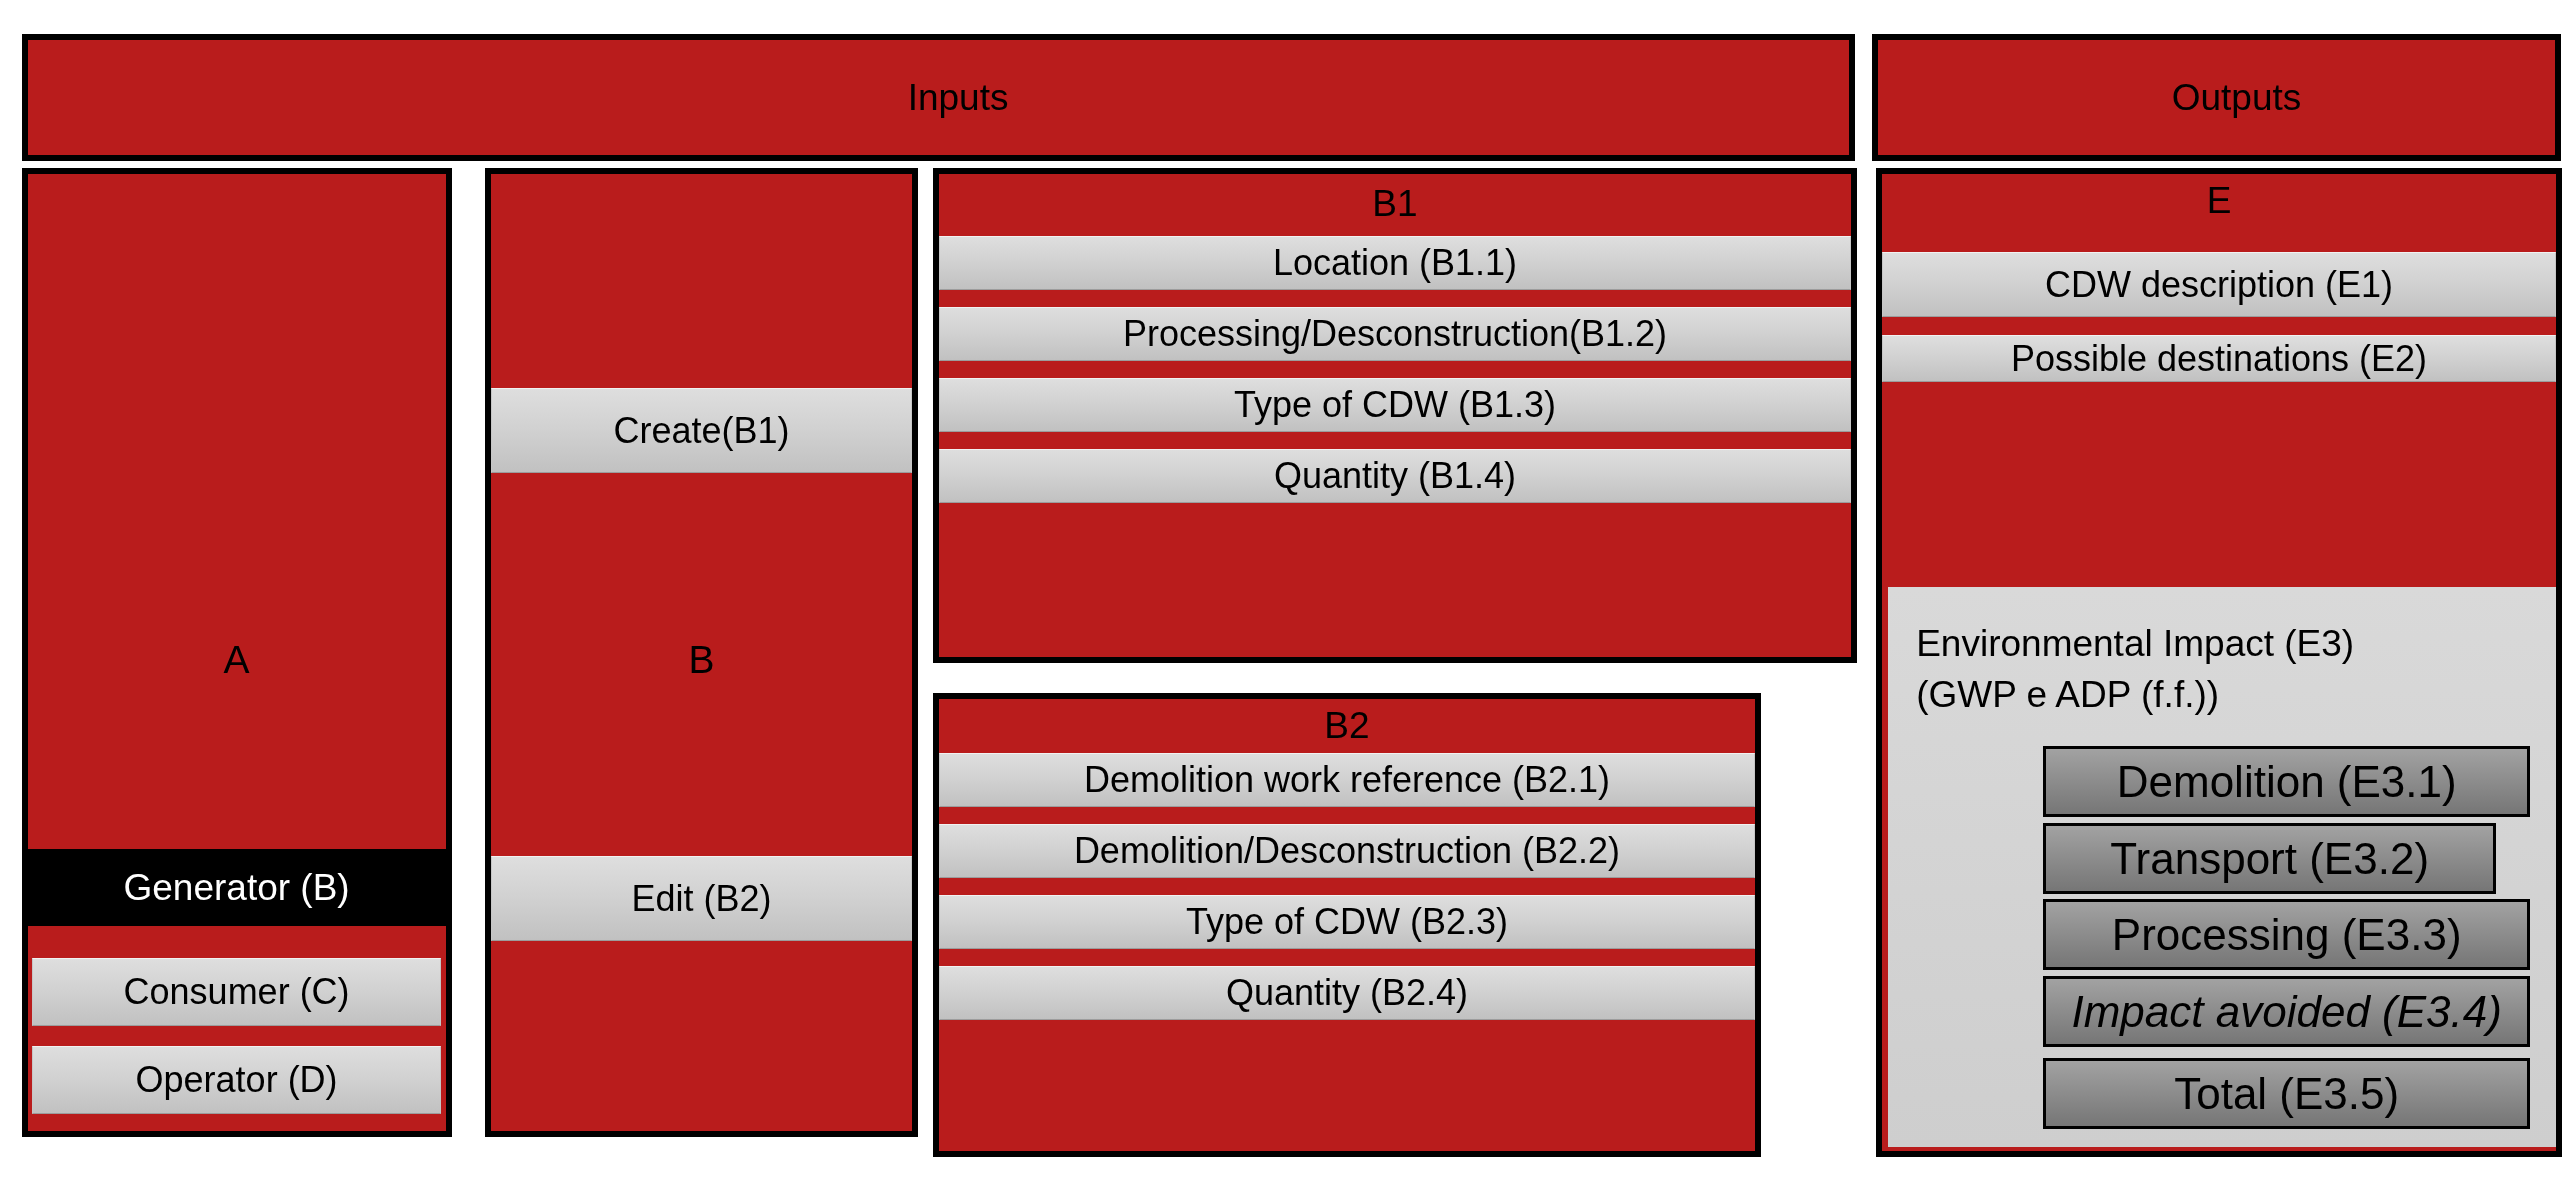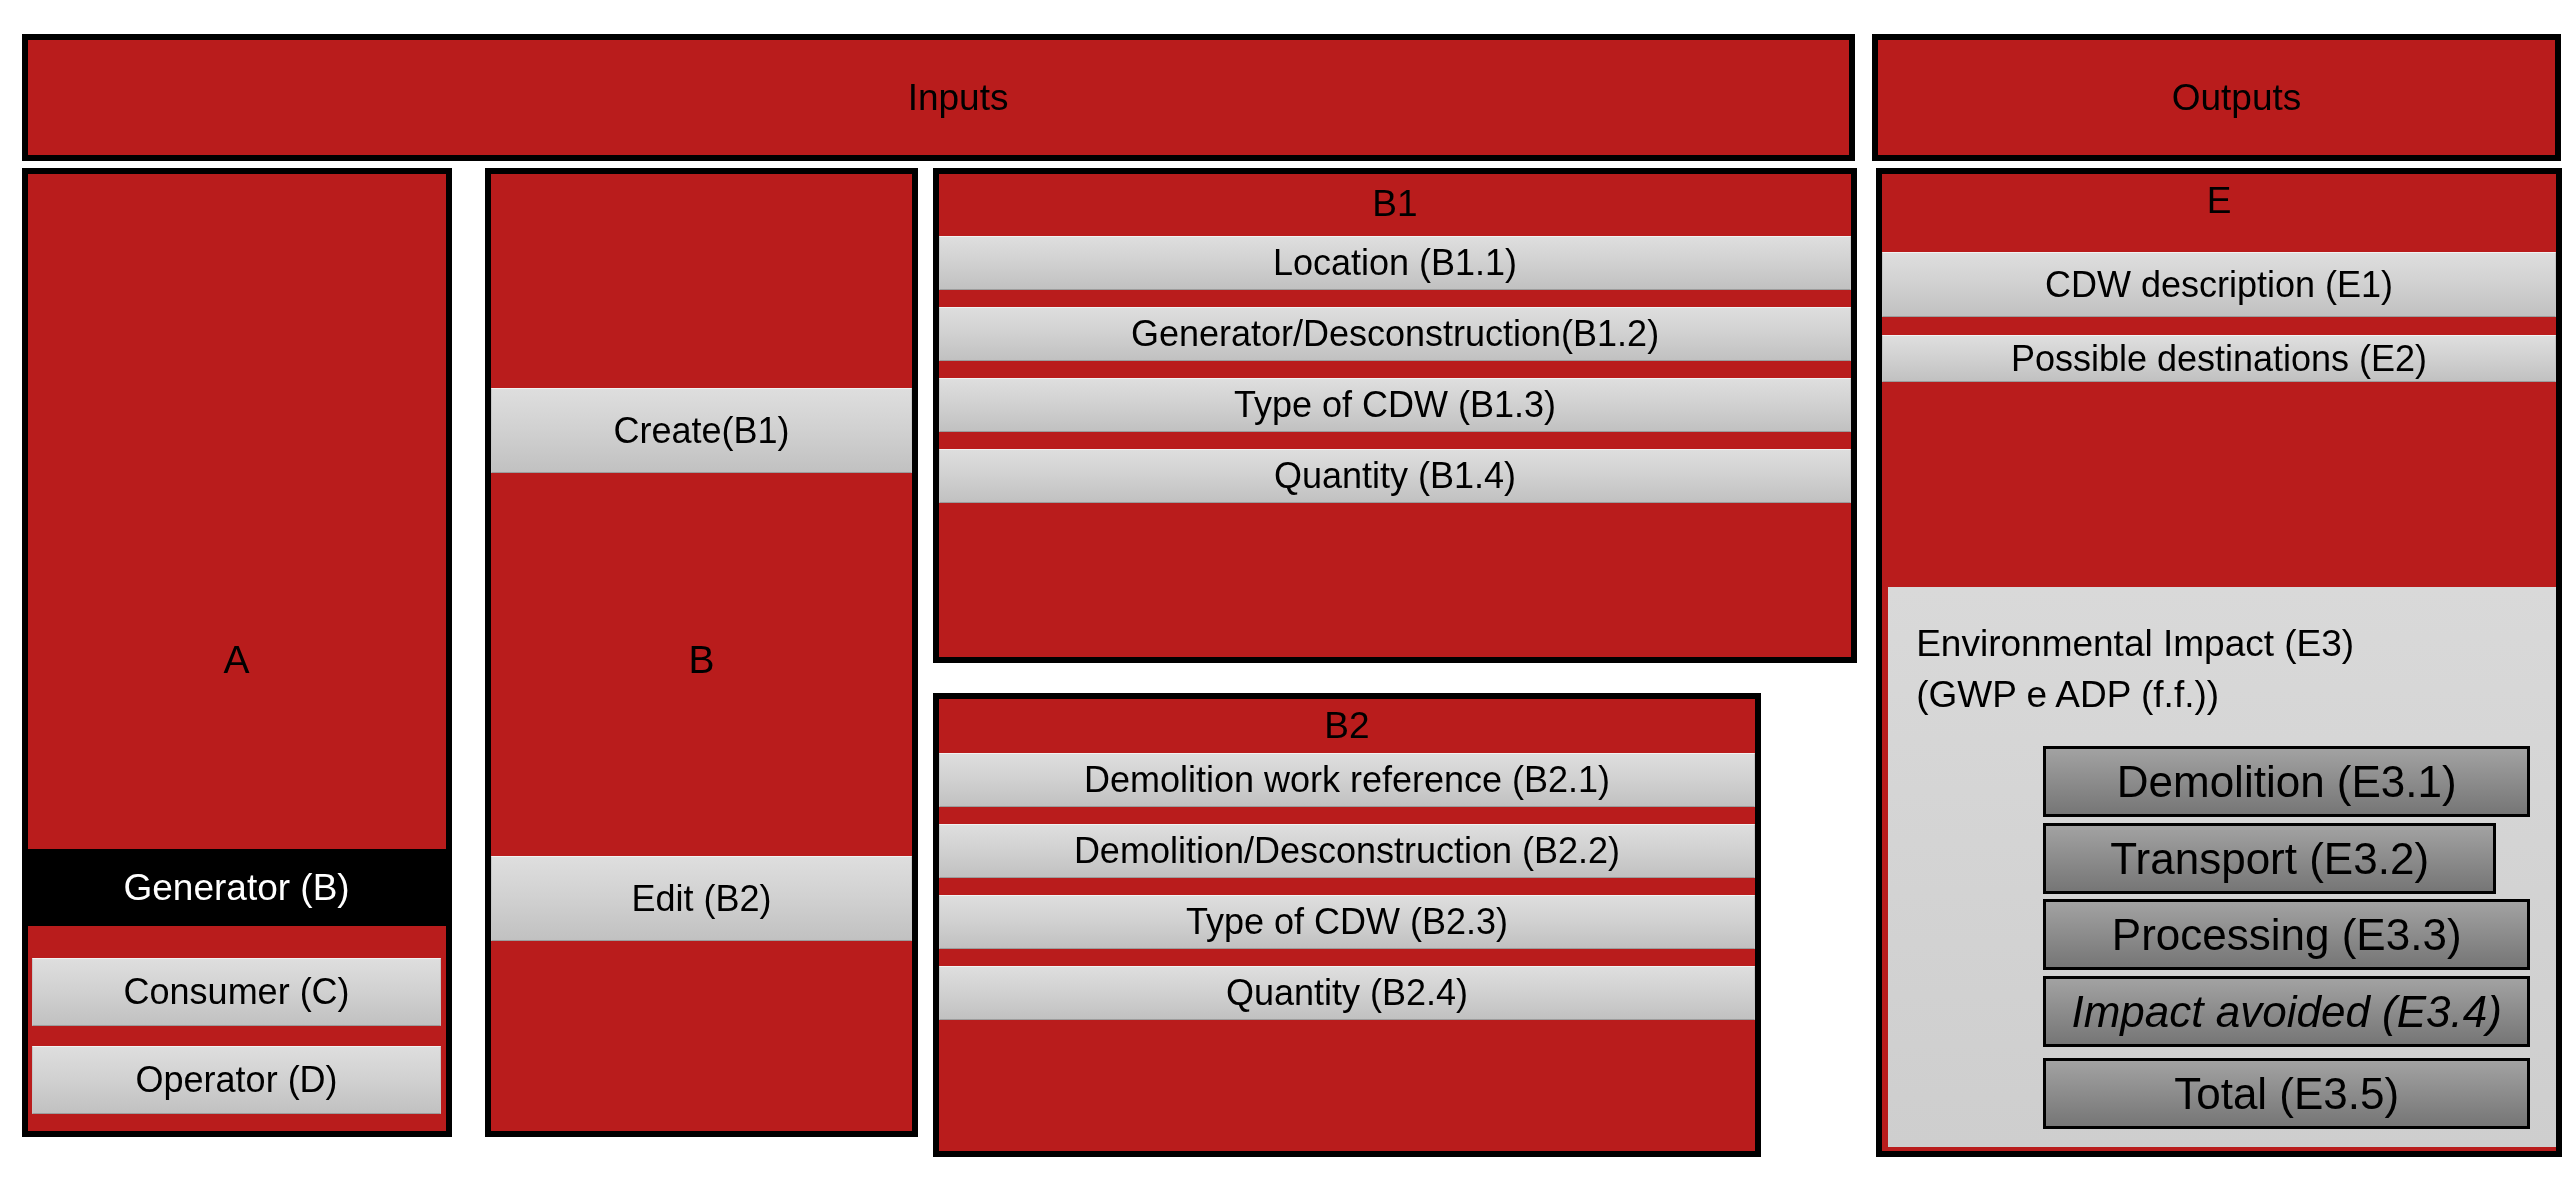--- a/index.html
+++ b/index.html
@@ -108,21 +108,21 @@
     </div>
   </div>
 
   <div class="frame" style="left:933px;top:168px;width:924px;height:495px;">
     <div class="box-title" style="top:9.3px;">B1</div>
 
     <div class="band" style="top:62px;height:54px;">
       <span>Location (B1.1)</span>
     </div>
     <div class="band" style="top:133px;height:54px;">
-      <span>Generator/Desconstruction(B1.2)</span>
+      <span>Processing/Desconstruction(B1.2)</span>
     </div>
     <div class="band" style="top:204px;height:54px;">
       <span>Type of CDW (B1.3)</span>
     </div>
     <div class="band" style="top:275px;height:54px;">
       <span>Quantity (B1.4)</span>
     </div>
   </div>
 
   <div class="frame" style="left:933px;top:693px;width:828px;height:464px;">

